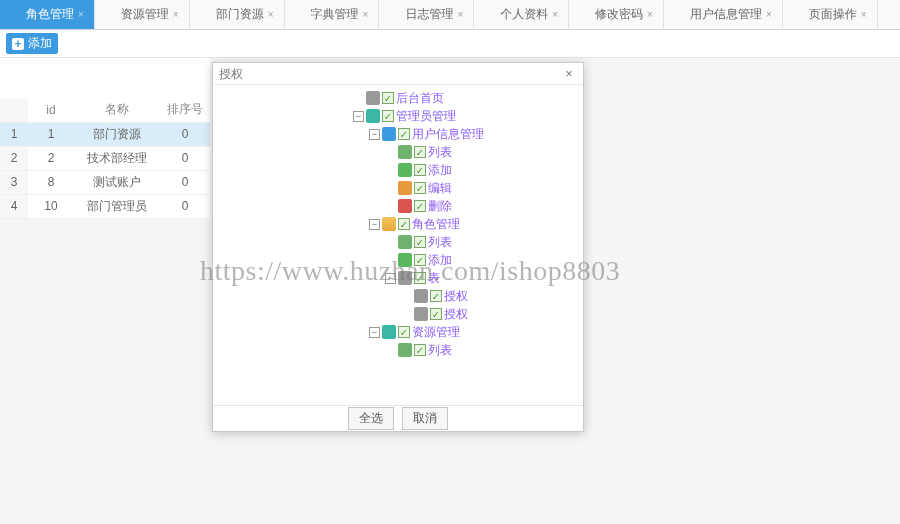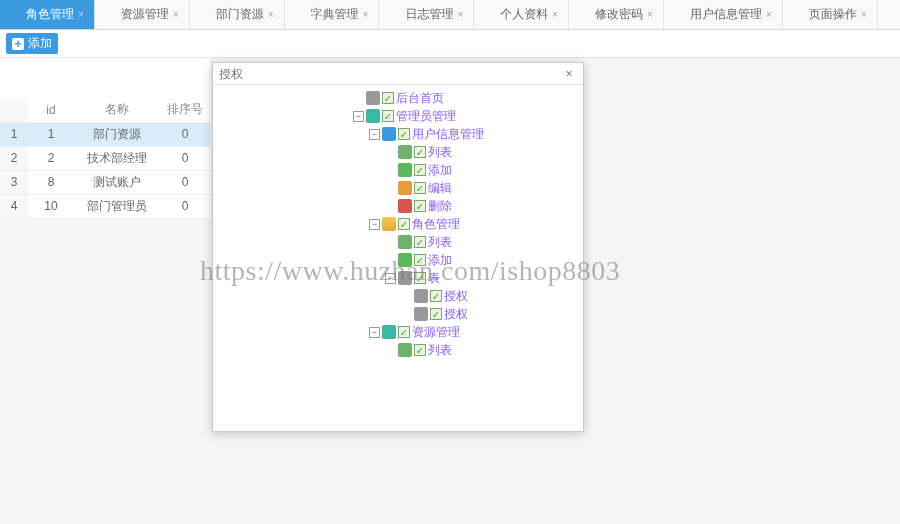--- a/index.html
+++ b/index.html
@@ -299,16 +299,20 @@
                         <span class="lbl">列表</span>
                       </div>
                     </li>
                   </ul>
                 </li>
               </ul>
             </li>
           </ul>
         </div>
     </div>
+    <div class="dlg-mid">
+      <span class="btn">全选</span>
+      <span class="btn">取消</span>
+    </div>
   </div>
 </div>
 
 <div class="wm">https://www.huzhan.com/ishop8803</div>
 
 </body></html>

